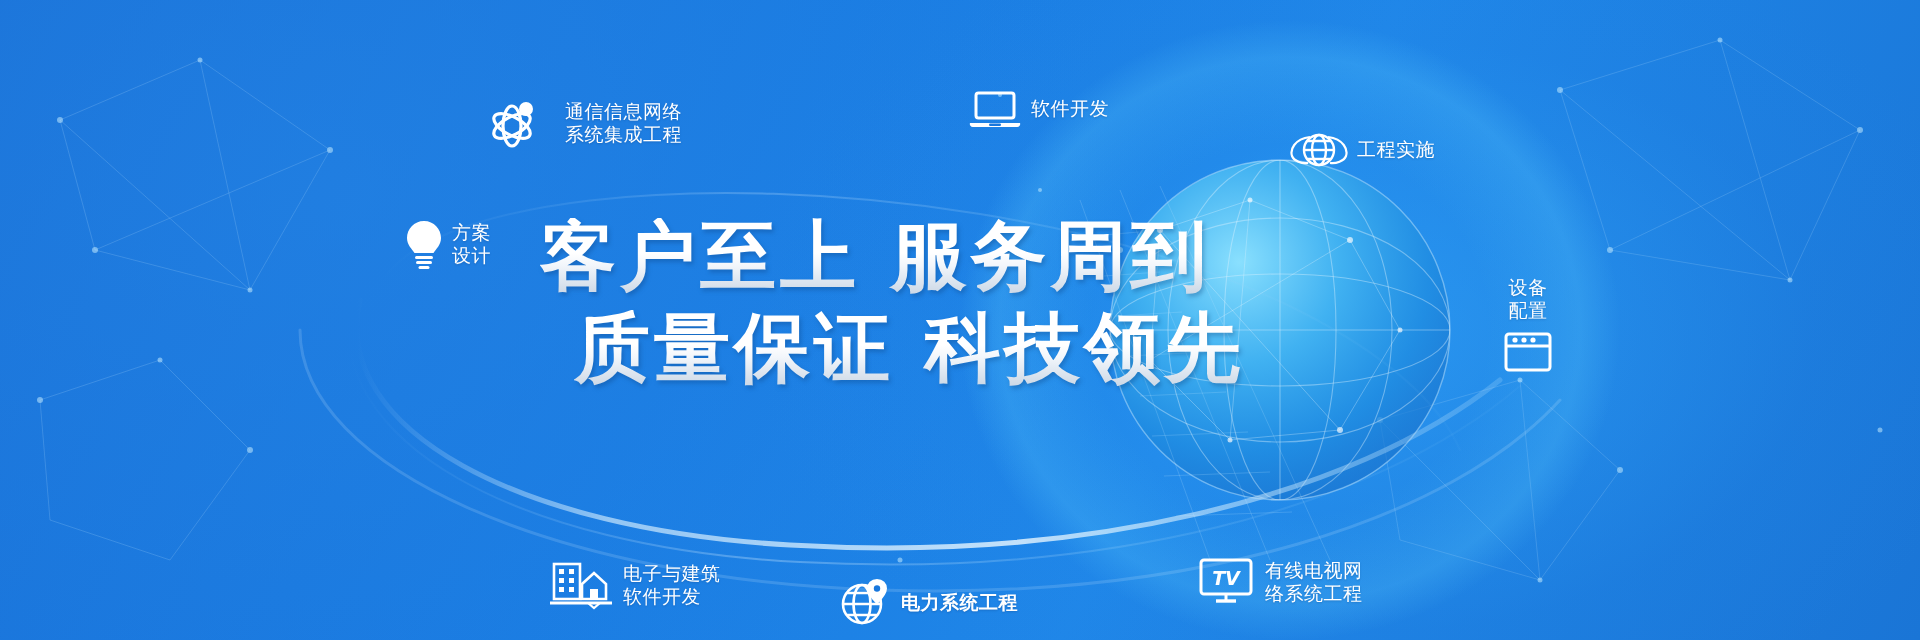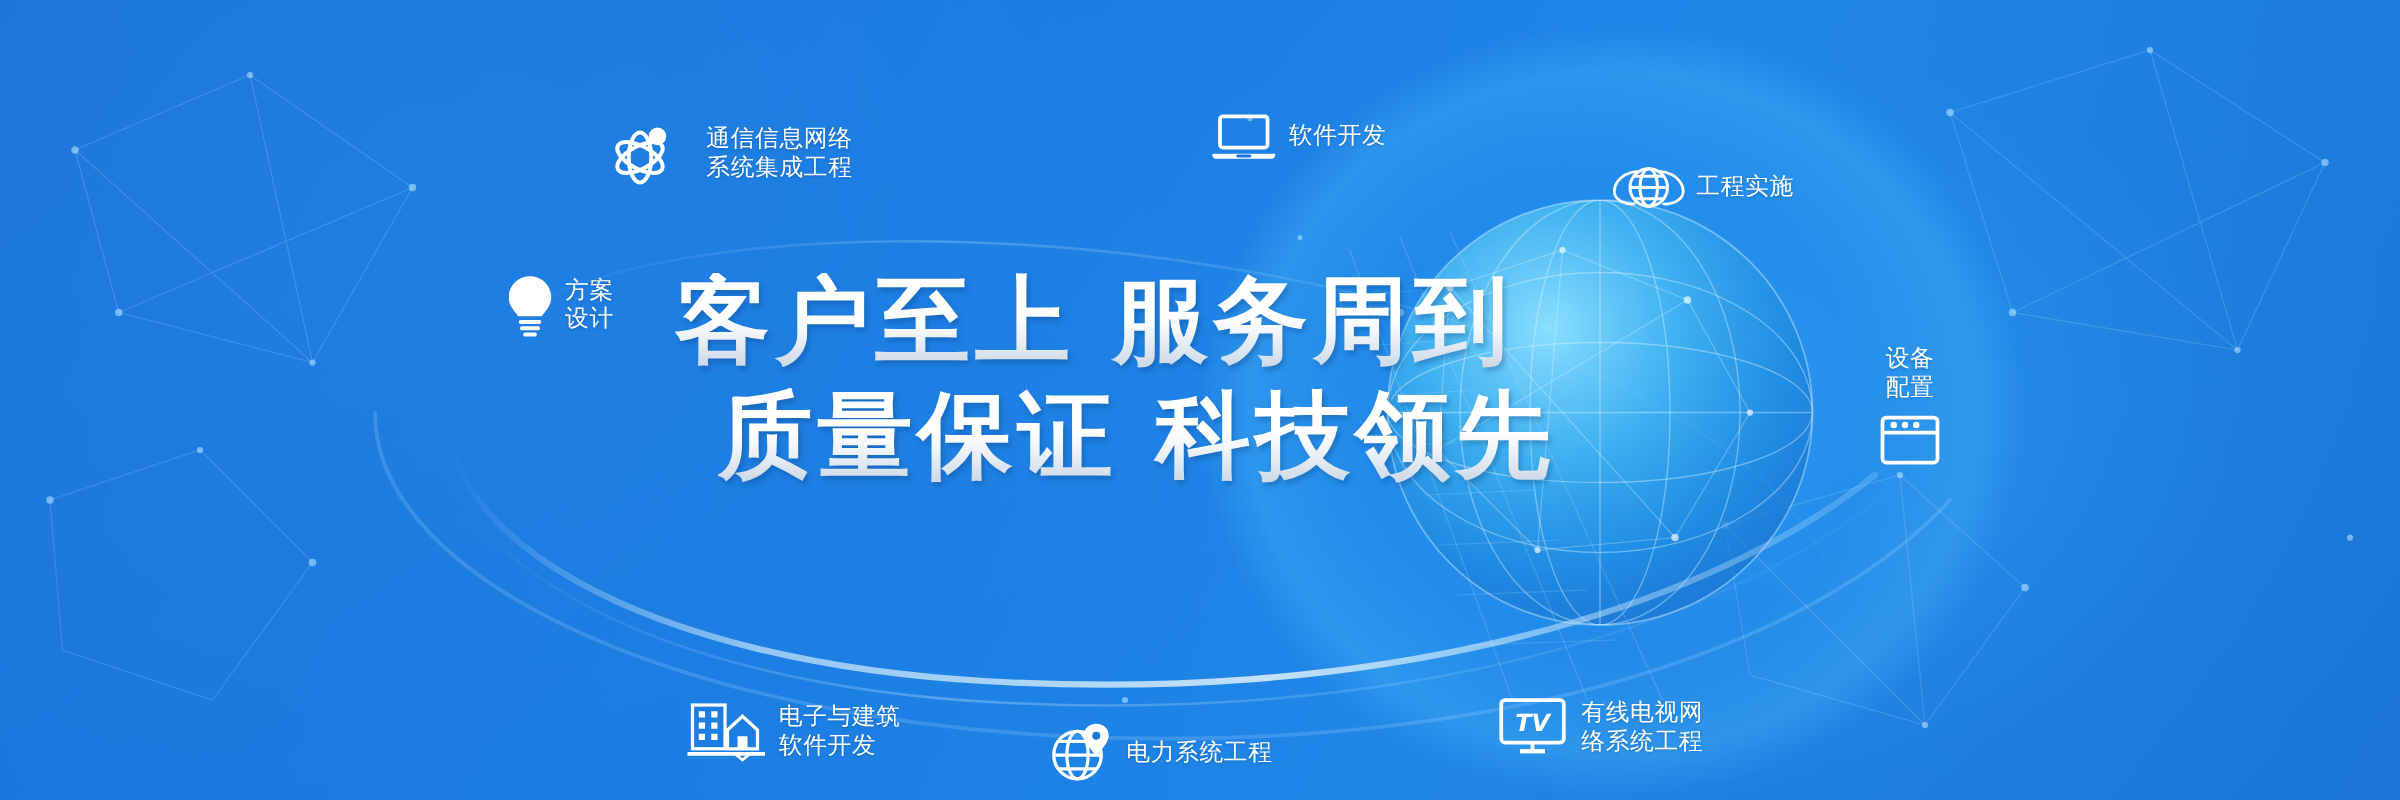--- a/index.html
+++ b/index.html
@@ -287,21 +287,21 @@
         <line x1="2" y1="43" x2="64" y2="43" stroke-width="3"></line>
         <path d="M40 43 l6 5 l6 -5" stroke-width="2.2"></path>
       </svg>
     </span>
     <span class="feat-label two">
       <span>电子与建筑</span><br>
       <span>软件开发</span>
     </span>
   </div>
 
-  <div class="feat" style="left:838px; top:578px;">
+  <div class="feat" style="left:838px; top:578px;font-weight:bold;">
     <span class="feat-icon">
       <svg width="54" height="50" viewBox="0 0 54 50" fill="none" stroke="#ffffff" stroke-width="2.6">
         <circle cx="24" cy="26" r="19"></circle>
         <ellipse cx="24" cy="26" rx="8.5" ry="19"></ellipse>
         <line x1="5" y1="26" x2="43" y2="26"></line>
         <path d="M9 15 h30 M9 37 h30"></path>
         <path d="M39 2 C 33.5 2, 30 6, 30 10.5 C 30 16, 39 25, 39 25 C 39 25, 48 16, 48 10.5 C 48 6, 44.5 2, 39 2 Z" fill="#ffffff" stroke="#ffffff" stroke-width="2"></path>
         <circle cx="39" cy="10.5" r="3.2" fill="#1877dd" stroke="none"></circle>
       </svg>
     </span>

